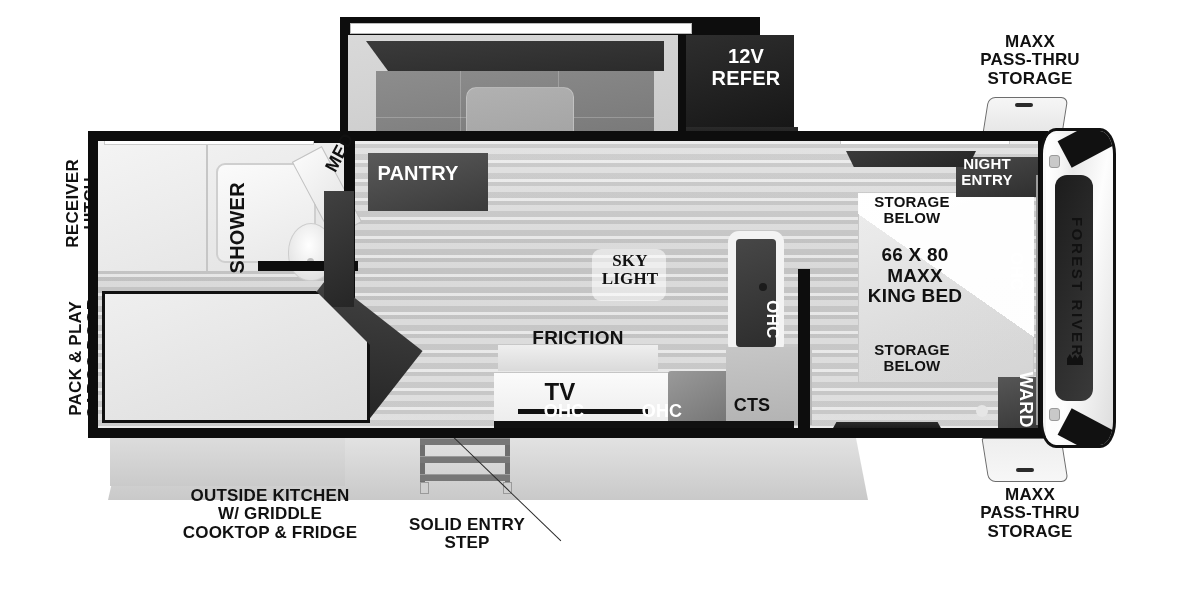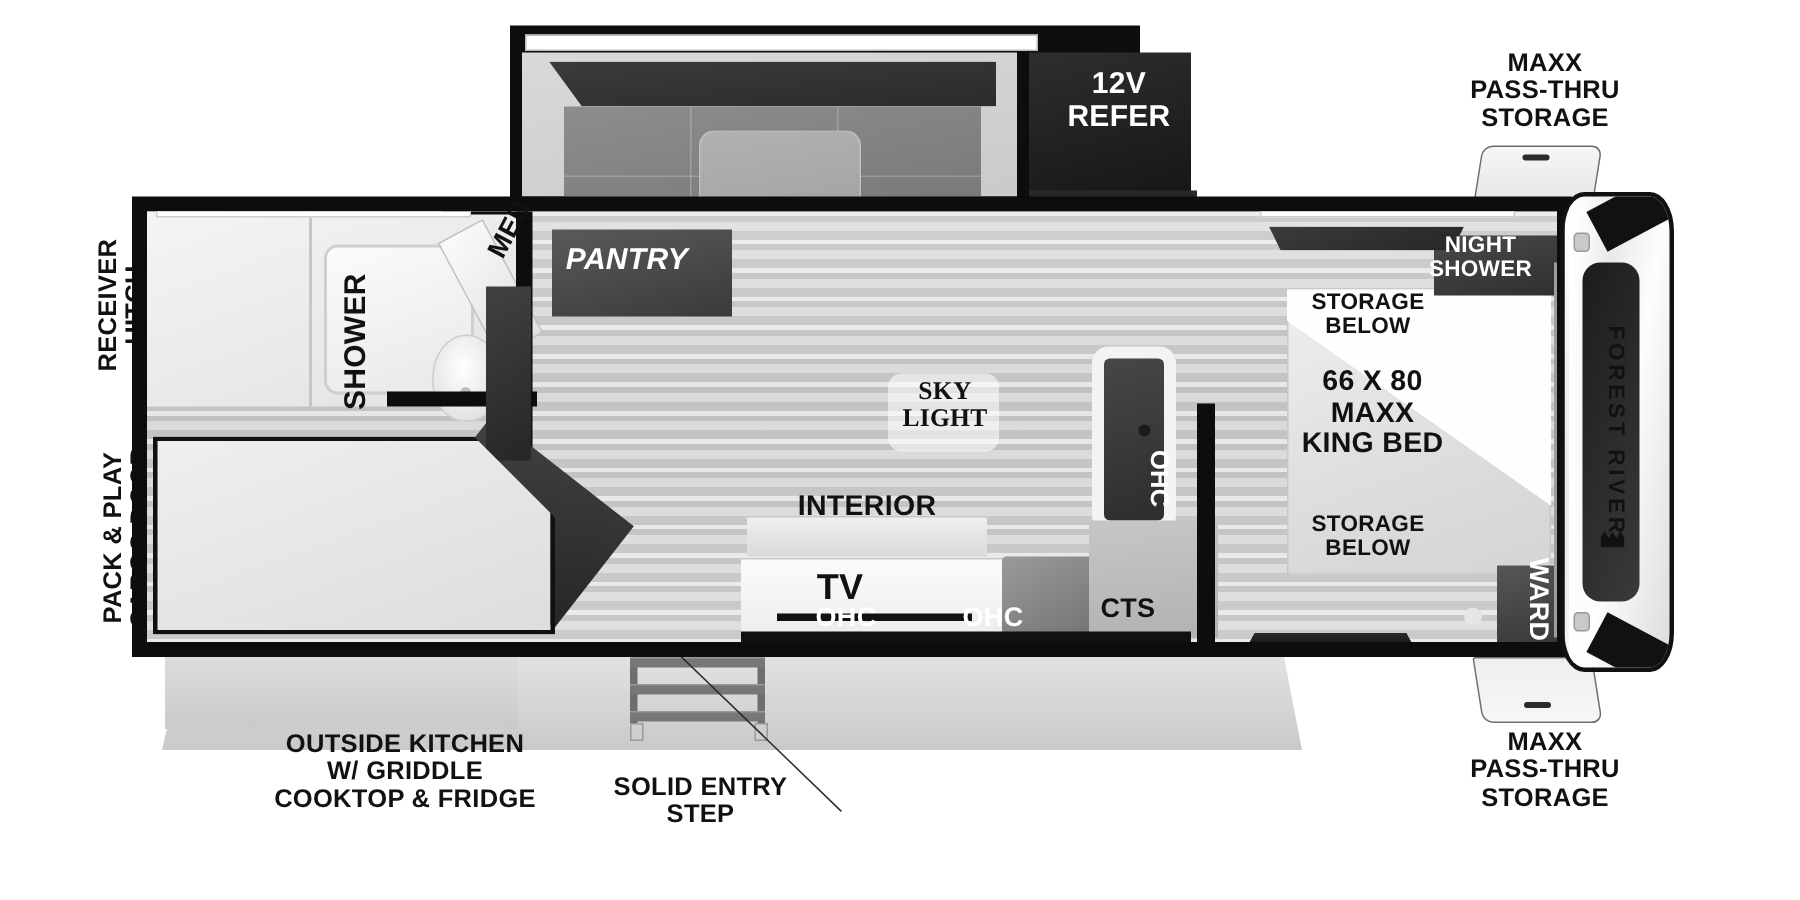--- a/index.html
+++ b/index.html
@@ -279,42 +279,42 @@
     <div id="brand">
       <div id="brandmark"></div>
       <div id="brandtxt">FOREST RIVER</div>
     </div>
   </div>
 
   <div class="lbl vert" style="left:178px;top:217px;width:120px;font-size:20px;transform:rotate(-90deg);">SHOWER</div>
 
   <div class="lbl" style="left:310px;top:143px;width:60px;font-size:18px;transform:rotate(-62deg);color:#111;">MED</div>
 
-  <div class="lbl white" style="left:363px;top:163px;width:110px;font-size:20px;font-style:italic;">PANTRY</div>
+  <div class="lbl white" style="left:363px;top:163px;width:110px;font-size:20px;">PANTRY</div>
 
 
   <div id="skylightchip"></div>
   <div class="lbl" style="left:594px;top:252px;width:72px;font-size:17px;font-family:Liberation Serif, serif;">SKY
 LIGHT</div>
 
-  <div class="lbl" style="left:508px;top:328px;width:140px;font-size:19px;">INTERIOR</div>
+  <div class="lbl" style="left:508px;top:328px;width:140px;font-size:19px;">FRICTION</div>
 
   <div class="lbl" style="left:530px;top:379px;width:60px;font-size:24px;">TV</div>
 
   <div class="lbl white" style="left:534px;top:402px;width:60px;font-size:18px;">OHC</div>
 
   <div class="lbl white" style="left:632px;top:402px;width:60px;font-size:18px;">OHC</div>
 
   <div class="lbl white" style="left:742px;top:310px;width:60px;font-size:17px;transform:rotate(90deg);">OHC</div>
 
   <div class="lbl" style="left:722px;top:396px;width:60px;font-size:18px;">CTS</div>
 
 
   <div class="lbl white" style="left:944px;top:156px;width:86px;font-size:15px;">NIGHT
-SHOWER</div>
+ENTRY</div>
 
   <div class="lbl" style="left:852px;top:194px;width:120px;font-size:15px;">STORAGE
 BELOW</div>
 
   <div class="lbl" style="left:850px;top:245px;width:130px;font-size:19px;">66 X 80
 MAXX
 KING BED</div>
 
   <div class="lbl" style="left:852px;top:342px;width:120px;font-size:15px;">STORAGE
 BELOW</div>

